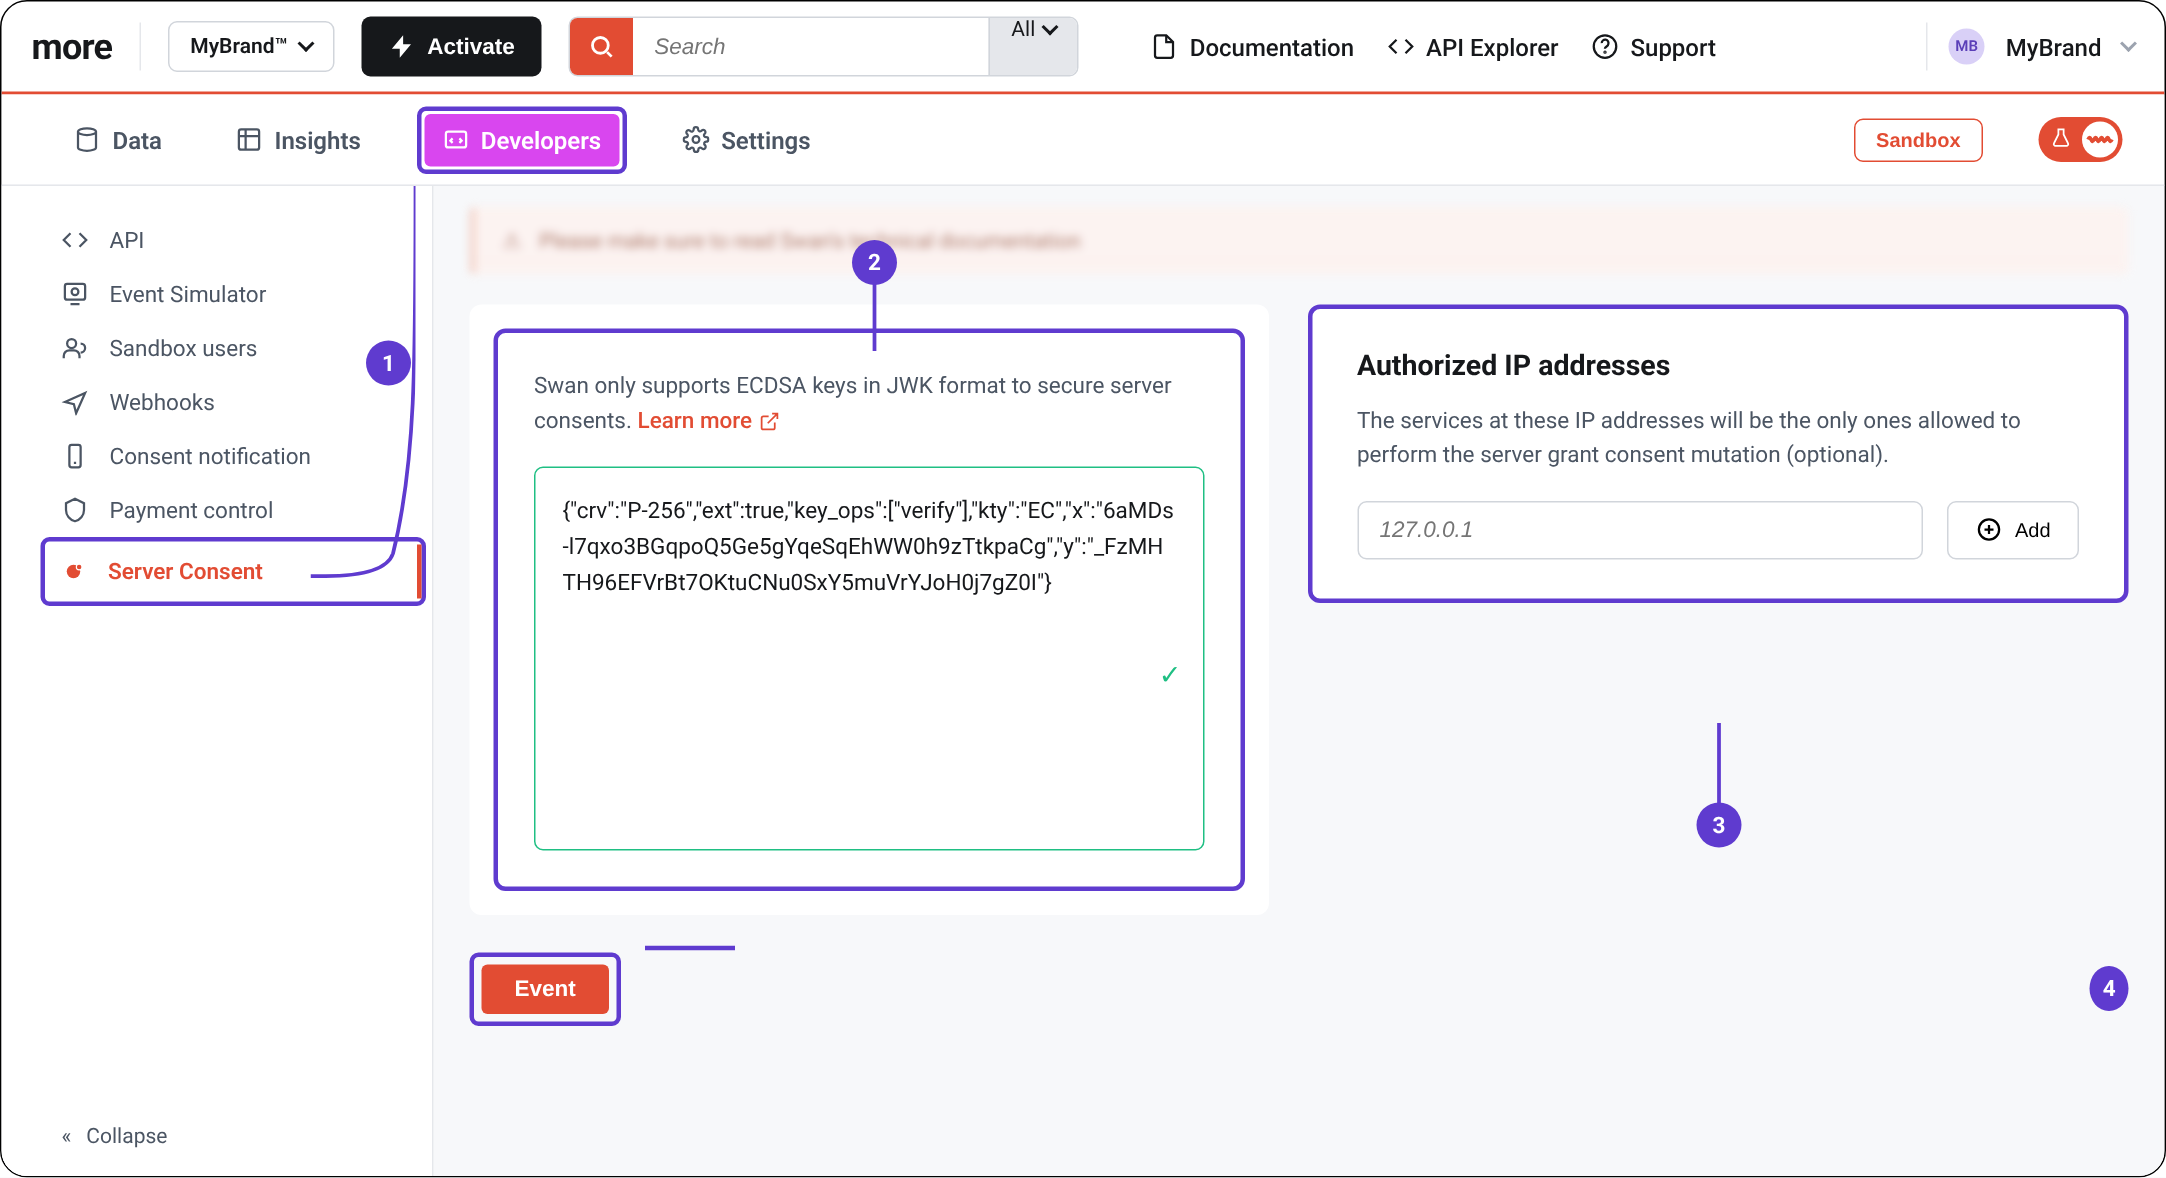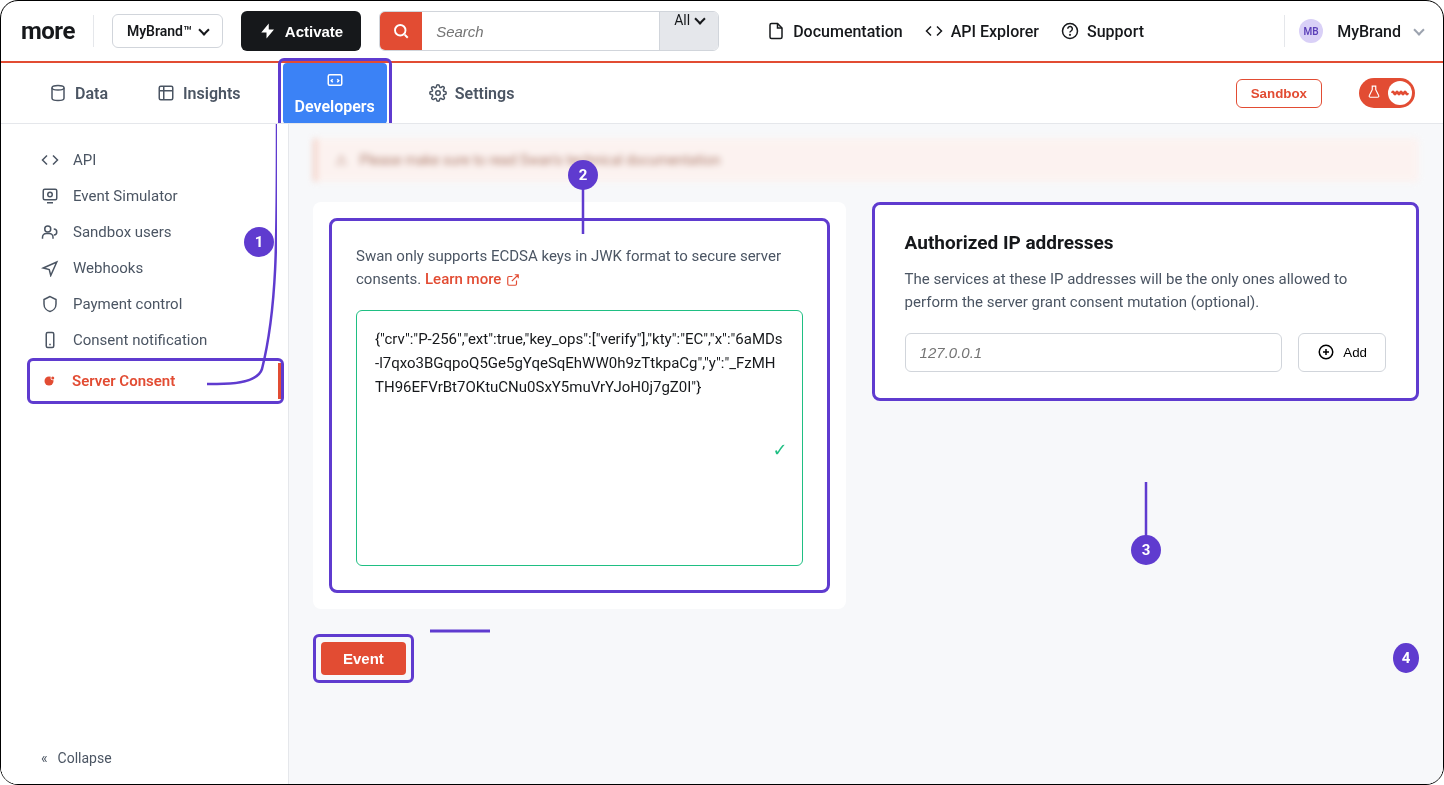--- a/index.html
+++ b/index.html
@@ -68,21 +68,21 @@
   
   .navrow {
     height: 60px; display:flex; align-items:center; gap:25px; padding: 0 28px 0 36px;
     background:#fff;
   }
   .nav-item {
     display:flex; align-items:center; gap:8px; font-weight:600; font-size:16px;
     padding:8px 12px; color:#4b5563; cursor:pointer; border-radius:4px;
   }
   .nav-item.active {
-    background:#3b82f6; color:#fff;flex-direction:column;
+    background:#d946ef; color:#fff;
   }
   .nav-highlight-box {
     border:3px solid #5f3bcf; border-radius:6px; padding:2px;
   }
   .nav-spacer { flex:1; }
   .sandbox-btn {
     border:1px solid #e24c33; color:#e24c33; border-radius:6px; background:#fff;
     padding:6px 14px; font-weight:600; cursor:pointer;
   }
   .toggle-pill {
@@ -340,33 +340,33 @@
         <span class="icon">
             <svg viewBox="0 0 24 24" fill="none" stroke="currentColor" stroke-width="2">
               <path d="M3 12l18-8-8 18-2-8-8-2z"></path>
             </svg>
           </span>
         <span>Webhooks</span>
       </div>
       <div class="side-item">
         <span class="icon">
             <svg viewBox="0 0 24 24" fill="none" stroke="currentColor" stroke-width="2">
-              <path d="M12 2 4 6v6c0 5 3.5 9 8 10 4.5-1 8-5 8-10V6l-8-4z"></path>
-            </svg>
-          </span>
-        <span>Payment control</span>
-      </div>
-      <div class="side-item">
-        <span class="icon">
-            <svg viewBox="0 0 24 24" fill="none" stroke="currentColor" stroke-width="2">
               <rect x="7" y="2" width="10" height="20" rx="2"></rect>
               <path d="M11 18h2"></path>
             </svg>
           </span>
         <span>Consent notification</span>
+      </div>
+      <div class="side-item">
+        <span class="icon">
+            <svg viewBox="0 0 24 24" fill="none" stroke="currentColor" stroke-width="2">
+              <path d="M12 2 4 6v6c0 5 3.5 9 8 10 4.5-1 8-5 8-10V6l-8-4z"></path>
+            </svg>
+          </span>
+        <span>Payment control</span>
       </div>
       <div class="side-highlight-box">
         <div class="side-item active">
           <span class="icon" style="color:#e24c33">
               <svg viewBox="0 0 24 24" fill="currentColor">
                 <circle cx="12" cy="12" r="6"></circle>
                 <circle cx="17" cy="8" r="3" fill="#fff"></circle>
                 <circle cx="17" cy="8" r="2"></circle>
               </svg>
             </span>

